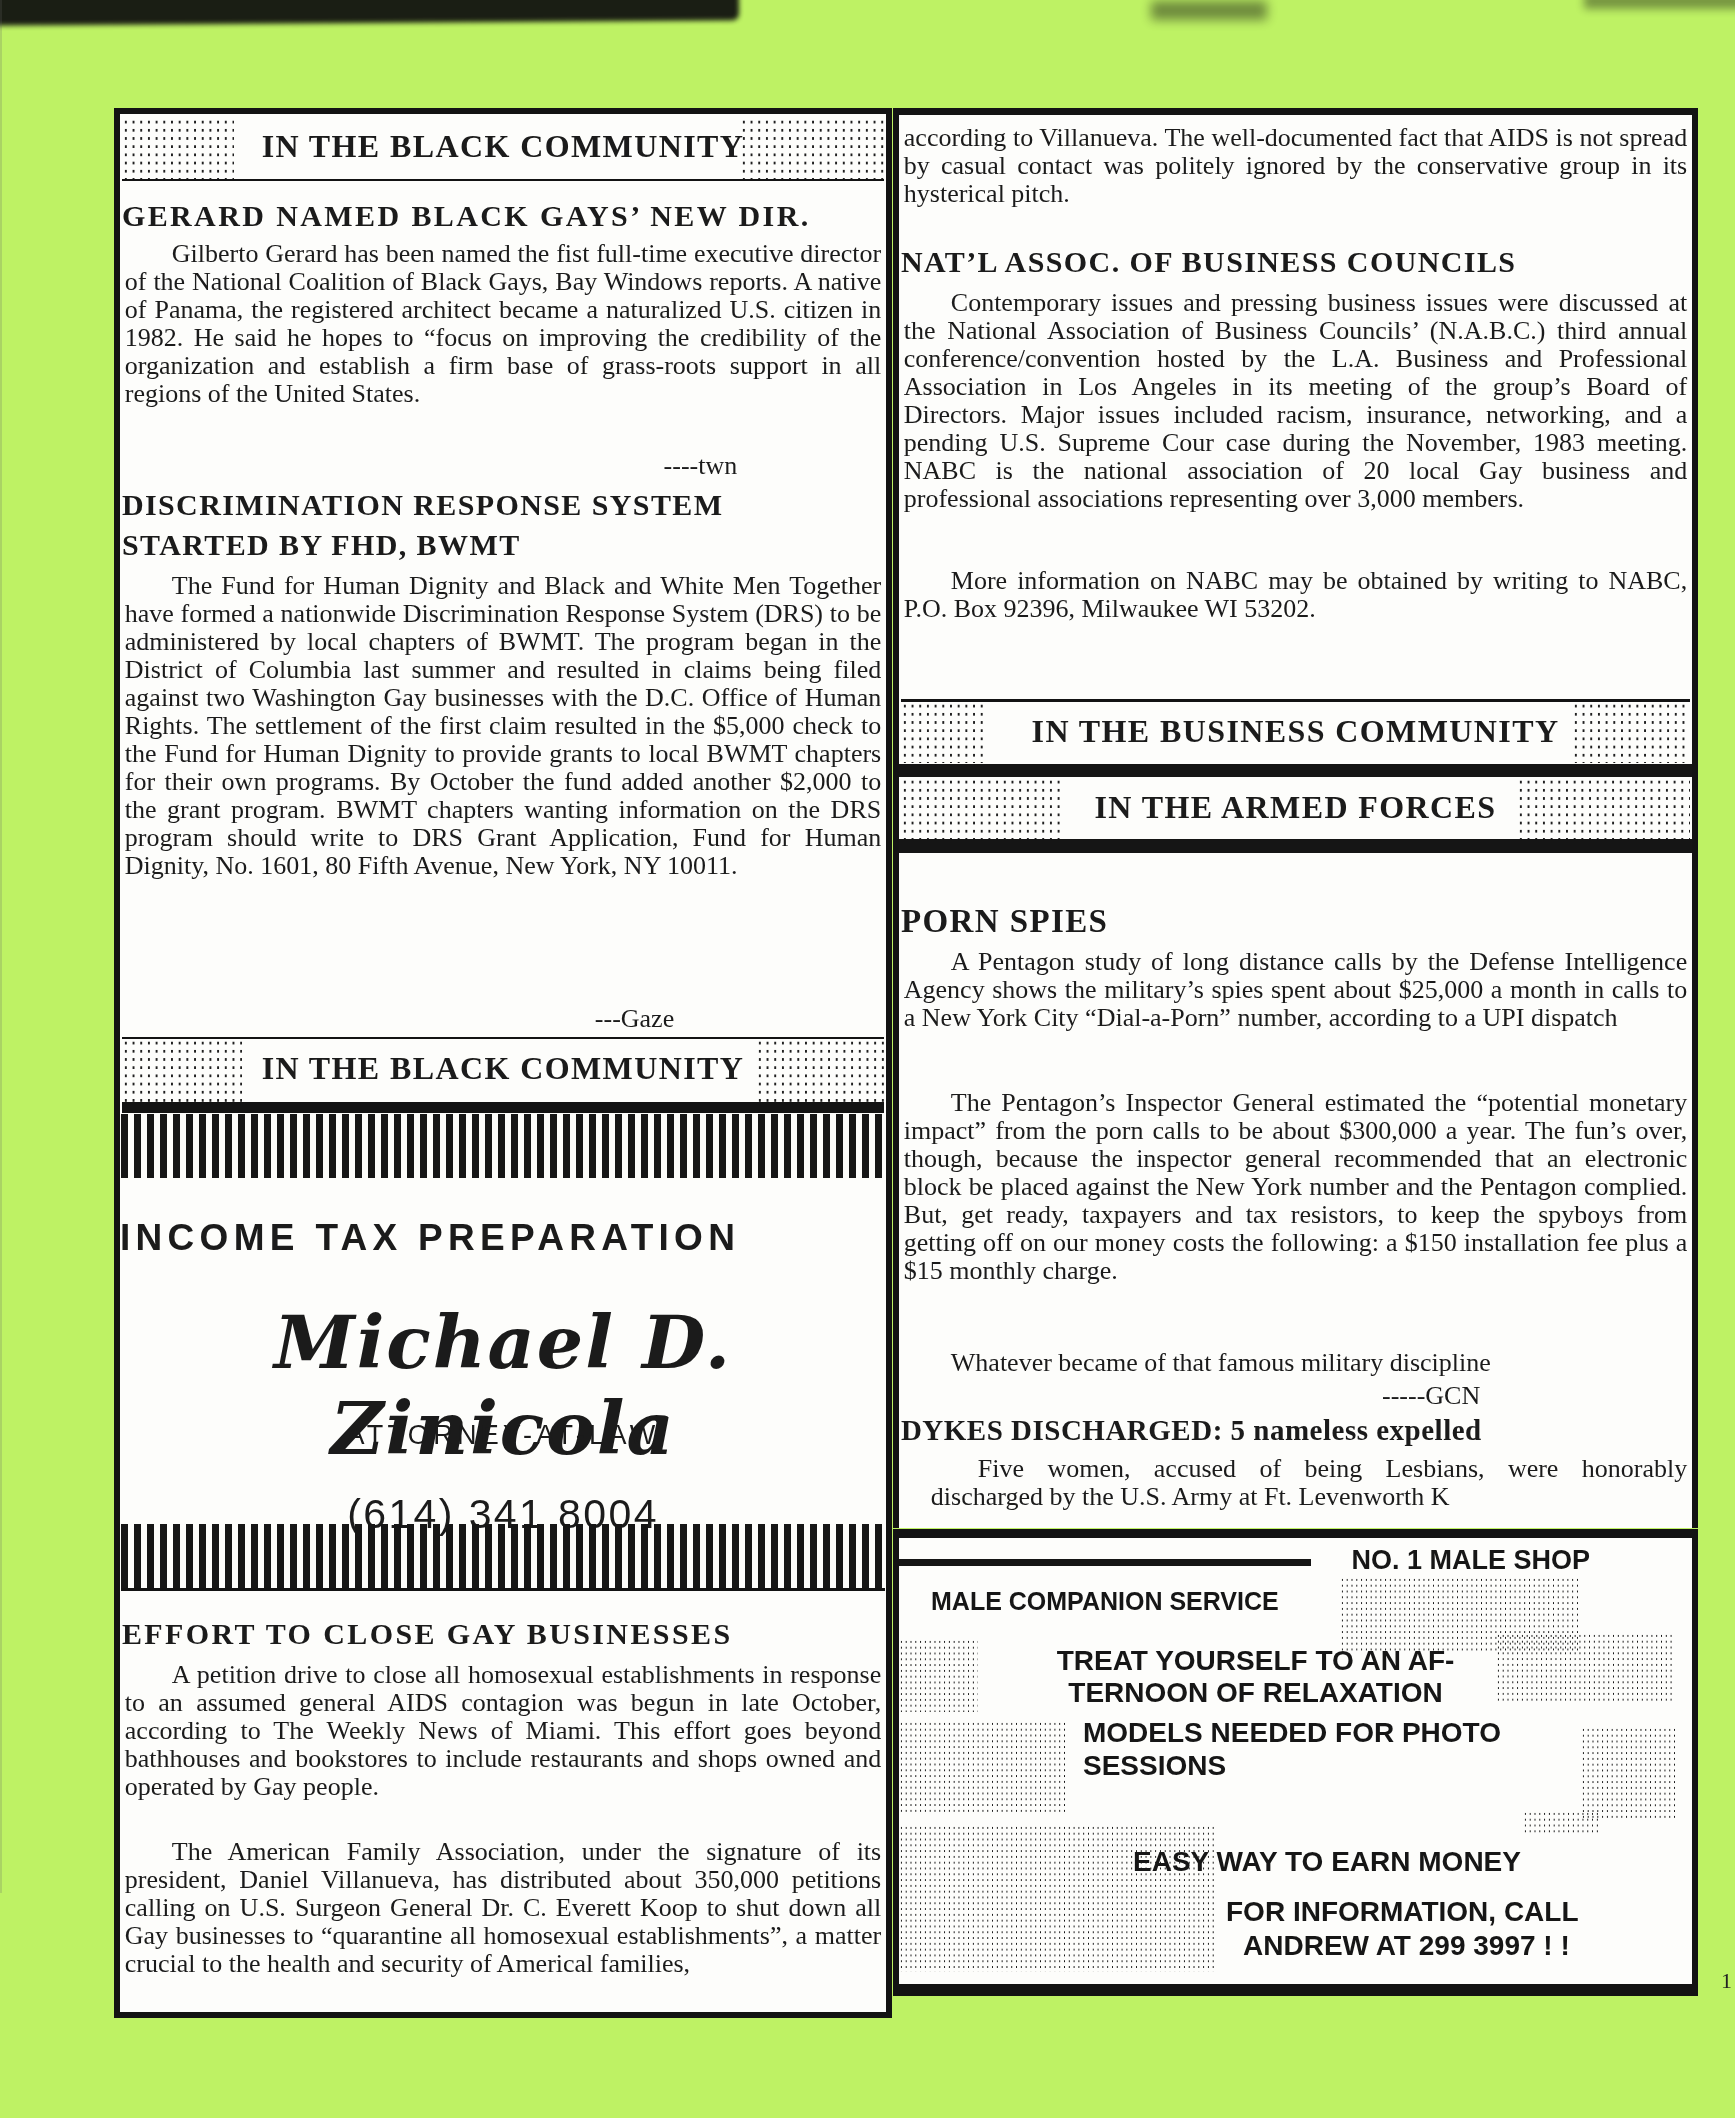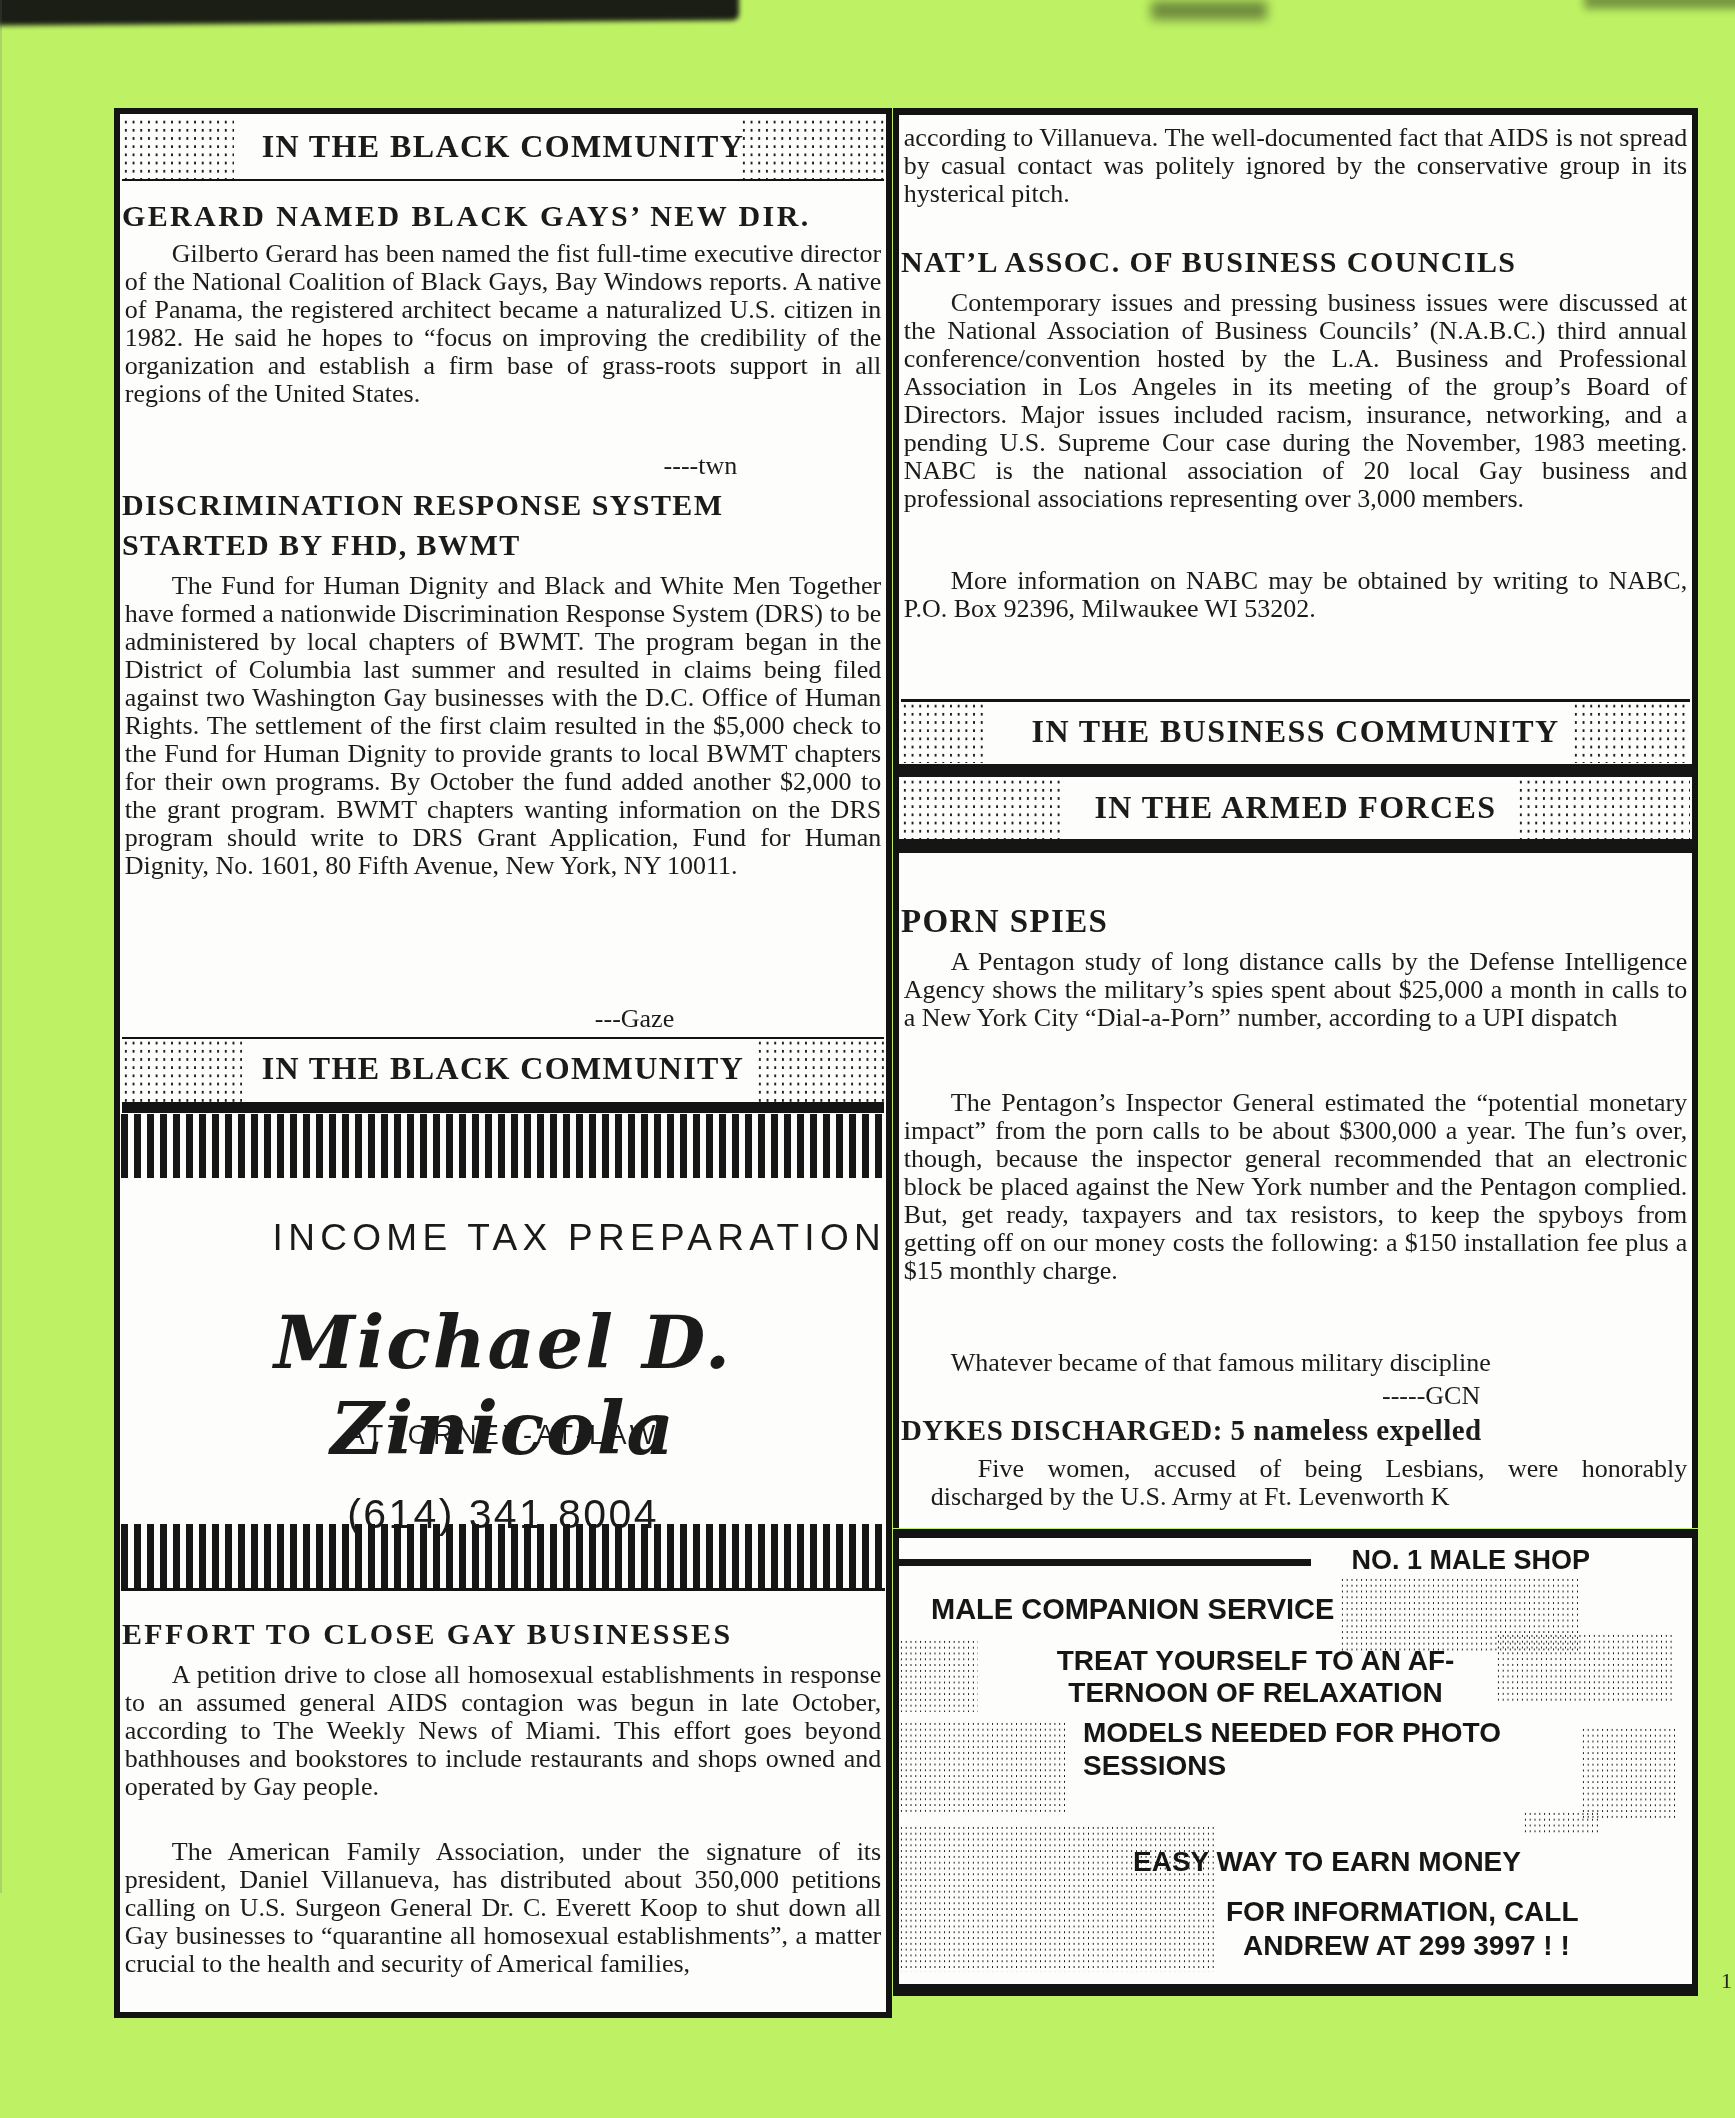--- a/index.html
+++ b/index.html
@@ -19,22 +19,22 @@
   .band { position:absolute; left:2.4px; right:2.4px; height:64px; }
   .band .dots { position:absolute; top:0; bottom:0;
     background-image:radial-gradient(ellipse 1.6px 2.1px at center,#202020 70%,transparent 74%);
     background-size:7.7px 8.2px; }
   .band-title { position:absolute; left:0; right:0; top:10.6px; text-align:center;
     font-weight:600; font-size:32px; letter-spacing:1.4px; white-space:nowrap; }
   .bar { position:absolute; left:0; right:0; background:#151515; }
 
   .stripes { position:absolute; left:1.4px; right:1.4px; height:64px;
     background:repeating-linear-gradient(90deg,#161616 0px,#161616 6.7px,transparent 6.7px,transparent 13px); }
-  .zin-line1 { position:absolute; left:0; right:0; text-align:right;
-    font-family:"Liberation Sans",sans-serif; font-weight:400; font-size:37px; letter-spacing:5.3px; }
+  .zin-line1 { position:absolute; left:0; right:0; text-align:left;
+    font-family:"Liberation Sans",sans-serif; font-weight:700; font-size:37px; letter-spacing:5.3px; }
   .zin-name  { position:absolute; left:0; right:0; text-align:center;
     font-family:"DejaVu Serif",serif; font-style:italic; font-weight:bold; font-size:73px; letter-spacing:1.9px; }
   .zin-line2 { position:absolute; left:0; right:0; text-align:center;
     font-family:"Liberation Sans",sans-serif; font-weight:500; font-size:27px; letter-spacing:4.3px; }
   .zin-phone { position:absolute; left:0; right:0; text-align:center;
     font-family:"Liberation Sans",sans-serif; font-weight:500; font-size:41px; letter-spacing:2.4px; }
 
   .adtxt { position:absolute; font-family:"Liberation Sans",sans-serif; font-weight:700;
     font-size:28px; letter-spacing:0px; white-space:nowrap; color:#161616; }
   .ht { position:absolute;
@@ -121,21 +121,21 @@
     <div class="attr" style="top:1266px; padding-right:207px;">-----GCN</div>
 
     <h1 class="hl" style="top:1299px; font-size:29px; letter-spacing:0.5px;">DYKES DISCHARGED: 5 nameless expelled</h1>
     <p class="bt ind" style="top:1340px;margin-left:27px;">Five women, accused of being Lesbians, were honorably discharged by the U.S. Army at Ft. Levenworth K</p>
   </div>
 
   <div class="box" id="ad-box">
     <div class="adtxt" style="top:6.7px; right:102px; font-size:27px;">NO. 1  MALE SHOP</div>
     <div class="bar" style="top:21px; left:0; width:412px; height:6.7px;"></div>
 
-    <div class="adtxt" style="top:55px; left:32px; font-size:29px;text-align:center;">MALE COMPANION SERVICE</div>
+    <div class="adtxt" style="top:49px; left:32px; font-size:25px;text-align:center;">MALE COMPANION SERVICE</div>
     <div class="ht" style="left:441px; top:39px; width:241px; height:76px;"></div>
 
     <div class="adtxt" style="top:139px; left:87px; width:539px; text-align:center;">TERNOON OF RELAXATION</div>
     <div class="adtxt" style="top:107px; left:87px; width:539px; text-align:center;">TREAT YOURSELF TO AN AF-</div>
     <div class="ht" style="left:597px; top:95px; width:178px; height:71px;"></div>
     <div class="ht" style="left:0px; top:101px; width:79px; height:73px;"></div>
 
     <div class="adtxt" style="top:179px; left:184px;">MODELS NEEDED FOR PHOTO</div>
     <div class="adtxt" style="top:212px; left:184px;">SESSIONS</div>
     <div class="ht" style="left:0px; top:183px; width:169px; height:94px;"></div>

